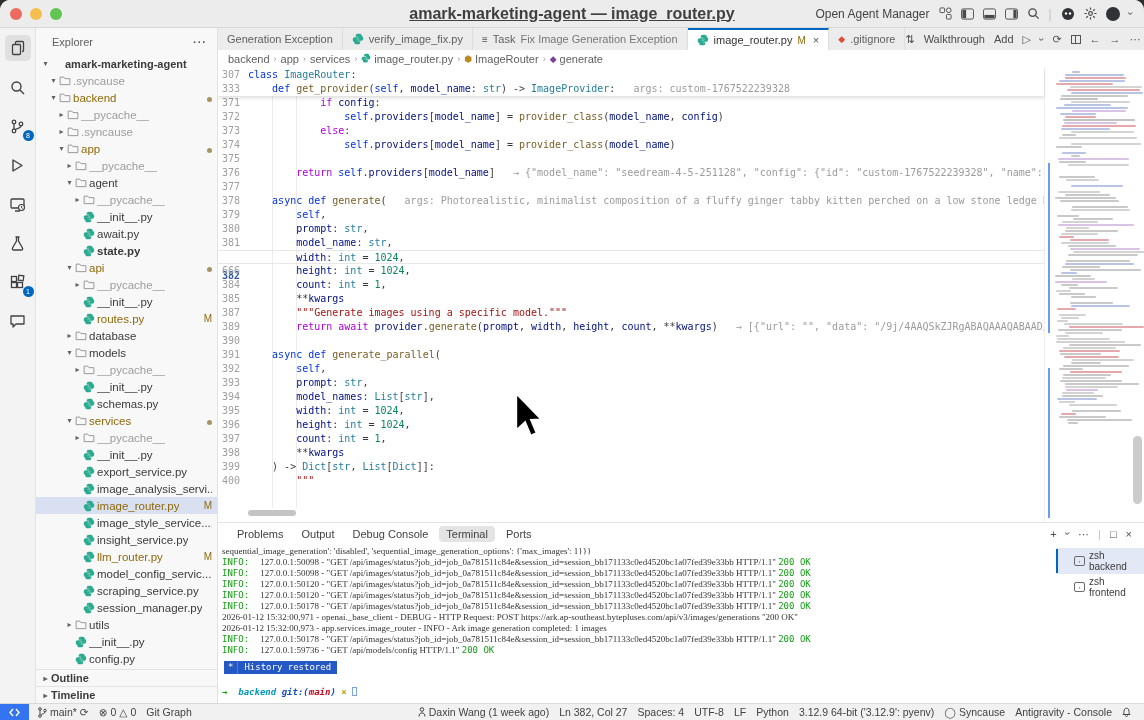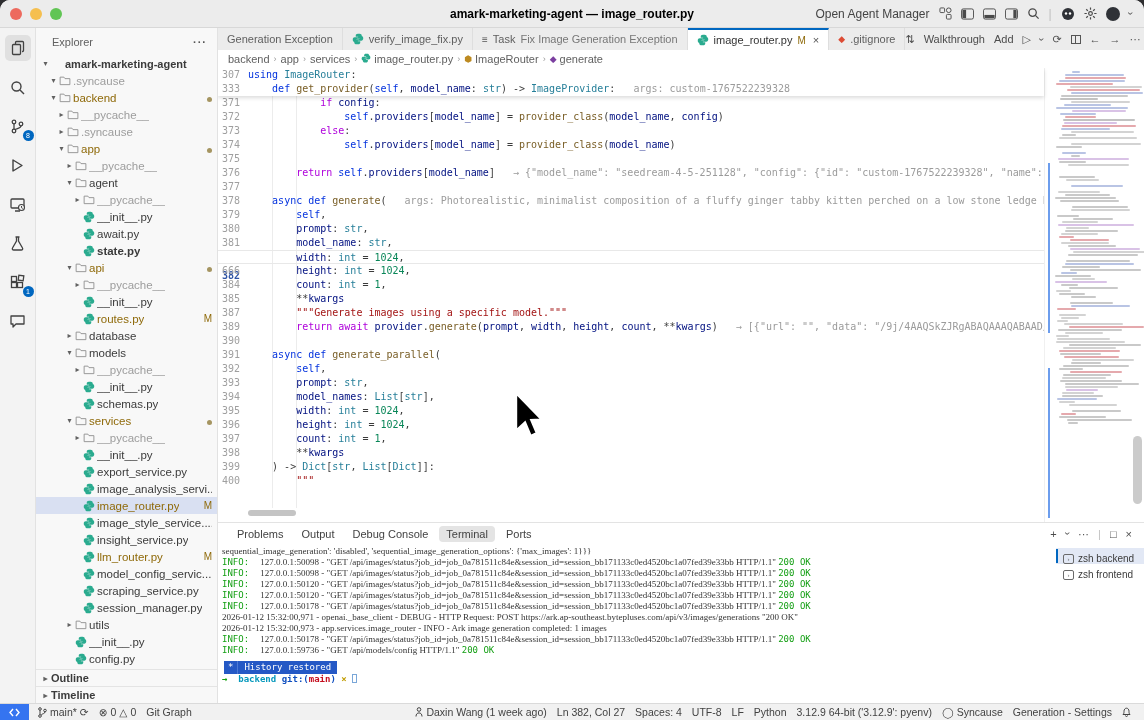--- a/index.html
+++ b/index.html
@@ -7,22 +7,22 @@
               font-family:"Liberation Sans", sans-serif; }
   .window { width:1144px; height:720px; border-radius:10px 10px 0 0; overflow:hidden;
             display:flex; flex-direction:column; background:#fff; }
 
   
   .titlebar { height:28px; background:#ececec; border-bottom:1px solid #d8d8d8; display:flex;
               align-items:center; position:relative; flex:none; }
   .lights { display:flex; gap:8px; padding-left:10px; z-index:3; }
   .light { width:12px; height:12px; border-radius:50%; }
   .light.r { background:#ed6a5e; } .light.y { background:#f5bf4f; } .light.g { background:#61c554; }
-  .title-text { position:absolute; left:0; right:0; text-align:center; font-size:12px; font-weight:bold;
-                color:#000000; pointer-events:none; }
+  .title-text { position:absolute; left:0; right:0; text-align:center; font-size:16px; font-weight:bold;
+                color:#404040; pointer-events:none;text-decoration:underline; }
   .title-right { margin-left:auto; display:flex; align-items:center; gap:9px; padding-right:12px;
                  z-index:3; color:#444; font-size:12px; }
   .tr-ico { font-size:12px; color:#4a4a4a; line-height:1; }
   .sep { color:#c0c0c0; }
   .avatar { width:14px; height:14px; border-radius:50%; background:#2f3237; display:inline-block; }
   .rot90 { display:inline-block; transform:rotate(90deg); font-size:10px; color:#555; }
 
   
   .main { flex:1; display:flex; min-height:0; }
 
@@ -119,28 +119,28 @@
                    color:#4c4c4c; font-size:11px; }
   .panel-body { flex:1; display:flex; min-height:0; }
   .term { flex:1; font-family:"DejaVu Sans Mono", monospace; font-size:9px; line-height:11px;
           color:#333; padding:2px 0 0 4px; overflow:hidden; }
   .term-line { white-space:pre; }
   .tc-g { color:#16a016; } .tc-d { color:#333;font-family:Liberation Serif, serif; }
   .hist-badge { display:inline-flex; margin:5px 0 0 2px; background:#2458c5; color:#fff; font-size:9px;
                 line-height:13px; }
   .hist-badge .star { padding:0 4px; border-right:1px solid #4d7ad4; }
   .hist-badge .lbl { padding:0 6px; }
-  .prompt { white-space:pre; }
+  .prompt { margin-top:13px; white-space:pre;font-style:italic; }
   .pr-arrow{color:#13a10e;font-weight:bold} .pr-dir{color:#0598bc;font-weight:bold}
   .pr-git{color:#0f4fc0;font-weight:bold} .pr-branch{color:#c50f1f;font-weight:bold}
   .pr-x{color:#c19c00;font-weight:bold}
   .term-cursor { display:inline-block; width:5px; height:9px; border:1px solid #7aa7d8;
                  margin-left:5px; vertical-align:-1px; }
   .term-side { width:88px; flex:none; padding-top:4px; font-size:10px; color:#3b3b3b; }
-  .term-item { display:flex; align-items:flex-end; gap:4px; height:16px; padding-left:7px; position:relative; }
+  .term-item { display:flex; align-items:center; gap:4px; height:26px; padding-left:18px; position:relative; }
   .term-item.sel { background:#e2e8f5; }
   .term-item.sel::before { content:""; position:absolute; left:0; top:1px; bottom:1px; width:2px;
                            background:#0067c0; }
   .term-ico { width:11px; height:10px; border:1px solid #6a6a6a; border-radius:2px; font-size:6px;
               line-height:8px; text-align:center; color:#6a6a6a; flex:none; }
 
   
   .statusbar { height:17px; flex:none; background:#f1f1f1; border-top:1px solid #dadada; display:flex;
                align-items:center; font-size:10.5px; color:#424242; }
   .sb-corner { width:29px; height:17px; background:#3574f0; color:#fff; display:flex; align-items:center;
@@ -736,21 +736,21 @@
             <div class="code-row"><span class="gutter">393</span><span class="ltext"><span class="tk-p">        </span><span class="tk-va">prompt</span><span class="tk-p">: </span><span class="tk-ty">str</span><span class="tk-p">,</span></span></div>
             <div class="code-row"><span class="gutter">394</span><span class="ltext"><span class="tk-p">        </span><span class="tk-va">model_names</span><span class="tk-p">: </span><span class="tk-ty">List</span><span class="tk-p">[</span><span class="tk-ty">str</span><span class="tk-p">],</span></span></div>
             <div class="code-row"><span class="gutter">395</span><span class="ltext"><span class="tk-p">        </span><span class="tk-va">width</span><span class="tk-p">: </span><span class="tk-ty">int</span><span class="tk-p"> = </span><span class="tk-nu">1024</span><span class="tk-p">,</span></span></div>
             <div class="code-row"><span class="gutter">396</span><span class="ltext"><span class="tk-p">        </span><span class="tk-va">height</span><span class="tk-p">: </span><span class="tk-ty">int</span><span class="tk-p"> = </span><span class="tk-nu">1024</span><span class="tk-p">,</span></span></div>
             <div class="code-row"><span class="gutter">397</span><span class="ltext"><span class="tk-p">        </span><span class="tk-va">count</span><span class="tk-p">: </span><span class="tk-ty">int</span><span class="tk-p"> = </span><span class="tk-nu">1</span><span class="tk-p">,</span></span></div>
             <div class="code-row"><span class="gutter">398</span><span class="ltext"><span class="tk-p">        **</span><span class="tk-va">kwargs</span></span></div>
             <div class="code-row"><span class="gutter">399</span><span class="ltext"><span class="tk-p">    ) -&gt; </span><span class="tk-ty">Dict</span><span class="tk-p">[</span><span class="tk-ty">str</span><span class="tk-p">, </span><span class="tk-ty">List</span><span class="tk-p">[</span><span class="tk-ty">Dict</span><span class="tk-p">]]:</span></span></div>
             <div class="code-row"><span class="gutter">400</span><span class="ltext"><span class="tk-p">        </span><span class="tk-st">"""</span></span></div>
           </div>
         <div class="sticky" id="sticky">
-            <div class="code-row"><span class="gutter">307</span><span class="ltext"><span class="tk-kw">using</span><span class="tk-p"> </span><span class="tk-ty">ImageRouter</span><span class="tk-p">:</span></span></div>
+            <div class="code-row"><span class="gutter">307</span><span class="ltext"><span class="tk-kw">class</span><span class="tk-p"> </span><span class="tk-ty">ImageRouter</span><span class="tk-p">:</span></span></div>
             <div class="code-row"><span class="gutter">333</span><span class="ltext"><span class="tk-p">    </span><span class="tk-kw">def</span><span class="tk-p"> </span><span class="tk-fn">get_provider</span><span class="tk-p">(</span><span class="tk-se">self</span><span class="tk-p">, </span><span class="tk-va">model_name</span><span class="tk-p">: </span><span class="tk-ty">str</span><span class="tk-p">) -&gt; </span><span class="tk-ty">ImageProvider</span><span class="tk-p">:</span><span class="tk-hi">   args: custom-1767522239328</span></span></div>
           </div>
         <div class="minimap" id="minimap">
             <div class="mm-line" style="width: 8.00383px; margin-left: 16.5738px; background: rgb(185, 196, 228);"></div>
             <div class="mm-line" style="width: 59.0559px; margin-left: 9.58886px; background: rgb(185, 196, 228);"></div>
             <div class="mm-line" style="width: 60.8552px; margin-left: 9.7713px; background: rgb(229, 169, 173);"></div>
             <div class="mm-line" style="width: 65.173px; margin-left: 4.35609px; background: rgb(185, 196, 228);"></div>
             <div class="mm-line" style="width: 56.8632px; margin-left: 0.969971px; background: rgb(229, 169, 173);"></div>
             <div class="mm-line" style="width: 72.5681px; margin-left: 14.5334px; background: rgb(211, 211, 211);"></div>
             <div class="mm-line" style="width: 72.6218px; margin-left: 12.393px; background: rgb(229, 169, 173);"></div>
@@ -960,21 +960,21 @@
       <span class="sb-item">Ln 382, Col 27</span>
       <span class="sb-item">Spaces: 4</span>
       <span class="sb-item">UTF-8</span>
       <span class="sb-item">LF</span>
       <span class="sb-item">Python</span>
       <span class="sb-item">3.12.9 64-bit ('3.12.9': pyenv)</span>
       <span class="sb-item">
         <span>◯</span>
           <span>Syncause</span>
       </span>
-      <span class="sb-item">Generation - Settings</span>
+      <span class="sb-item">Antigravity - Console</span>
       <span class="sb-item">
         <svg class="ic" width="9" height="10" viewBox="0 0 9 10">
             <path d="M1 7.5h7c-.8-.8-1-1.5-1-3C7 2.5 6 1.2 4.5 1.2S2 2.5 2 4.5c0 1.5-.2 2.2-1 3z" fill="none" stroke="#424242"></path>
             <path d="M3.5 8.5a1 1 0 002 0" fill="none" stroke="#424242"></path>
           </svg>
       </span>
     </div>
   </div>
 </div>
 

